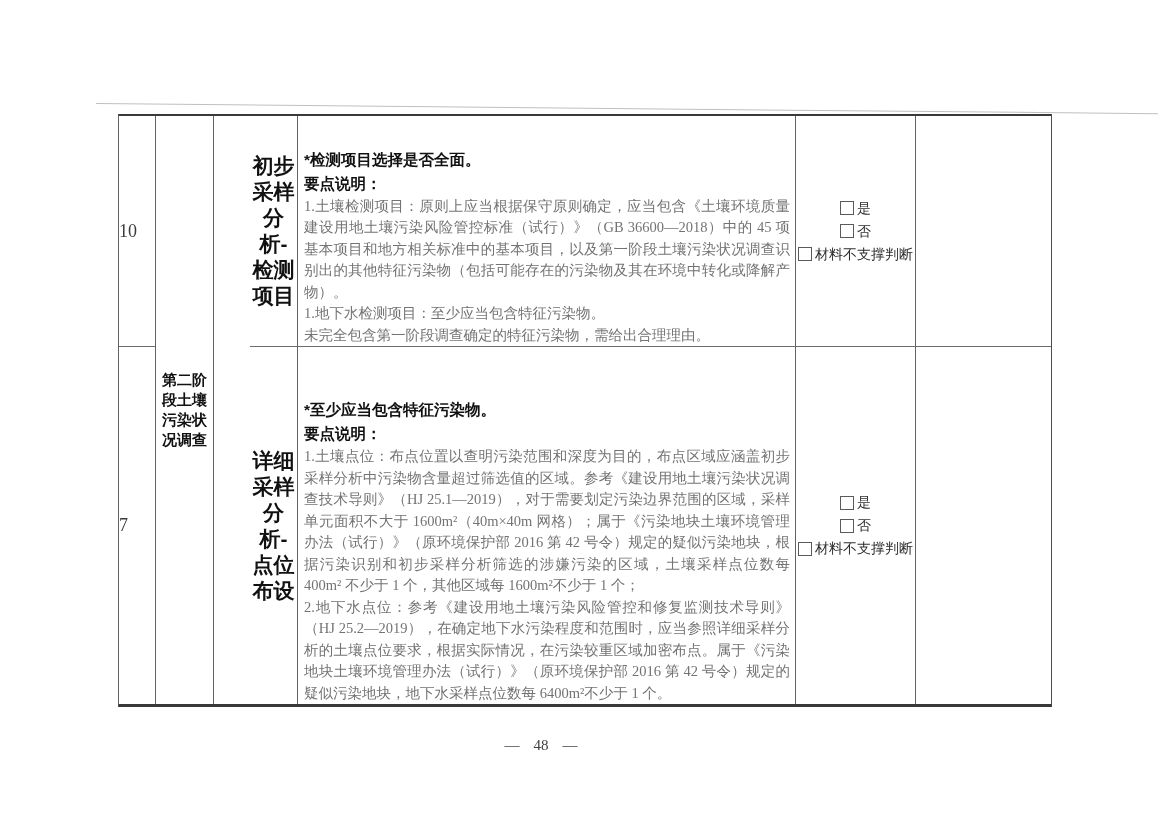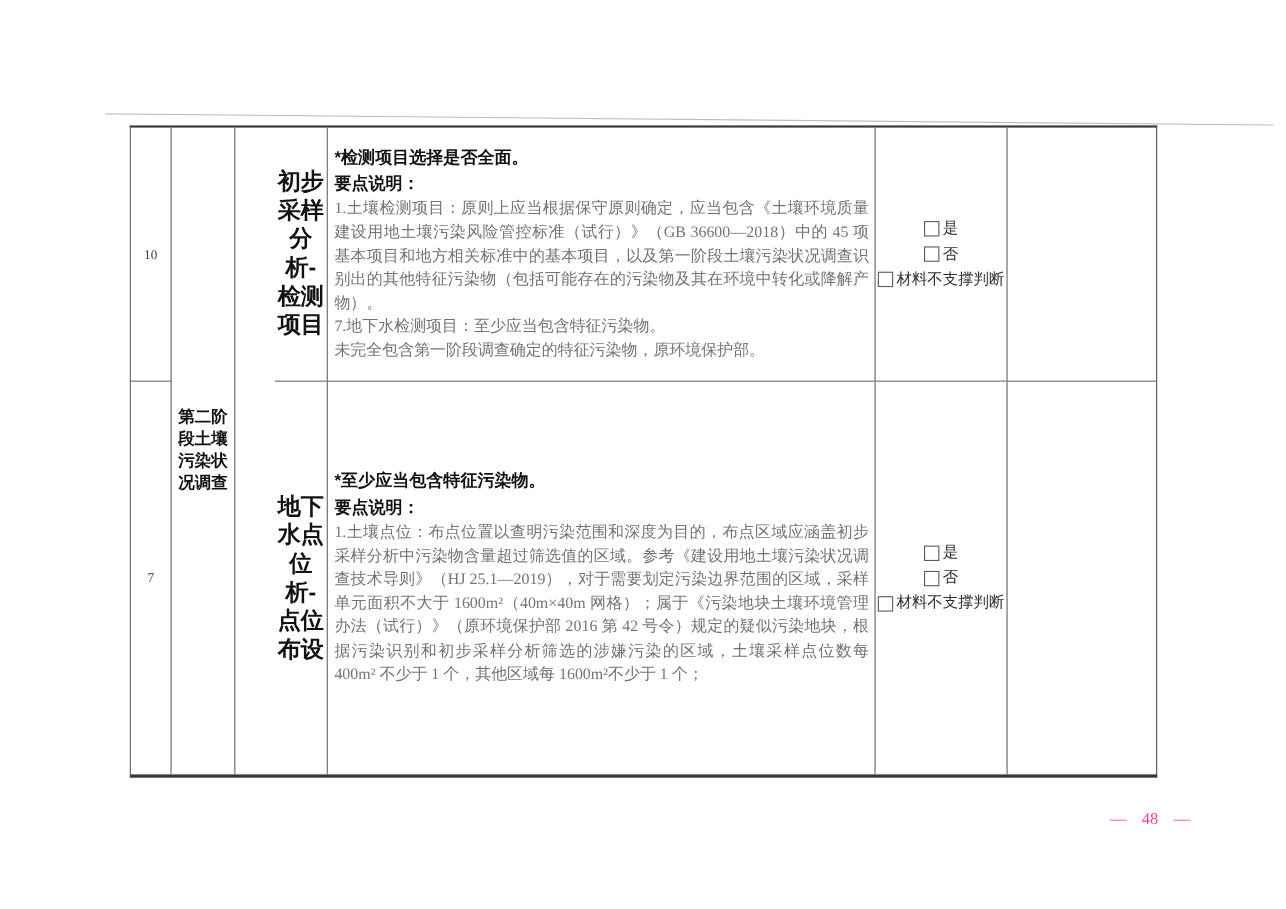--- a/index.html
+++ b/index.html
@@ -32,31 +32,31 @@
   .cell {
     box-sizing:border-box;
     border-right:1px solid #636363;
     border-bottom:1px solid #6b6b6b;
     display:flex;
     overflow:hidden;
   }
   .cell.no-r { border-right:none; }
   .cell.no-b { border-bottom:none; }
   .cell.span2 { grid-row:span 2; }
-  .cell-num { align-items:center; justify-content:center; font-size:12px; color:#3b3b3b; }
+  .cell-num { align-items:center; font-size:18px; color:#3b3b3b; }
   .cell-phase, .cell-cat {
     flex-direction:column; align-items:center; justify-content:center;
     font-family:"Liberation Sans","DejaVu Sans",sans-serif;
     font-weight:bold; color:#111;
     text-align:center;
   }
   .cell-phase { font-size:15px; line-height:20px; }
   .cell-cat   { font-size:21px; line-height:26px;margin-left:36px; }
   .cell-content {
-    flex-direction:column; justify-content:center;
+    flex-direction:column; justify-content:flex-end;
     padding:0 5px 0 6px;
   }
   .q {
     font-family:"Liberation Sans","DejaVu Sans",sans-serif;
     font-weight:bold; color:#111;
     font-size:15.5px; line-height:24px;
   }
   .note {
     font-size:14.5px; line-height:21.5px;
     text-align:justify;
@@ -68,21 +68,21 @@
   }
   .opt { display:flex; align-items:center; white-space:nowrap; height:23px; }
   .box {
     width:12px; height:12px;
     border:1px solid #5a5a5a;
     margin-right:3px; flex:none;
     background:#fff;
   }
   .footer {
     position:absolute; left:0; top:737px; width:1082px;
-    text-align:right; font-size:15px; color:#ec4899;
+    text-align:center; font-size:15px; color:#404040;
   }
   .footer .dash { letter-spacing:0; }
   .footer .num { margin:0 14px; }
 </style>
 </head>
 <body>
 
 <div class="page">
 
   <div class="top-rule"></div>
@@ -102,22 +102,22 @@
 
     <div class="cell cell-cat">
       <div>初步采样分</div>
       <div>析-检测项目</div>
     </div>
 
     <div class="cell cell-content">
       <div class="q">*检测项目选择是否全面。</div>
       <div class="q">要点说明：</div>
       <div class="note">1.土壤检测项目：原则上应当根据保守原则确定，应当包含《土壤环境质量建设用地土壤污染风险管控标准（试行）》（GB 36600—2018）中的 45 项基本项目和地方相关标准中的基本项目，以及第一阶段土壤污染状况调查识别出的其他特征污染物（包括可能存在的污染物及其在环境中转化或降解产物）。</div>
-      <div class="note">7.地下水检测项目：至少应当包含特征污染物。</div>
-      <div class="note">未完全包含第一阶段调查确定的特征污染物，原环境保护部。</div>
+      <div class="note">1.地下水检测项目：至少应当包含特征污染物。</div>
+      <div class="note">未完全包含第一阶段调查确定的特征污染物，需给出合理理由。</div>
     </div>
 
     <div class="cell cell-opts">
       <div class="opt">
         <span class="box"></span>
         <span>是</span>
       </div>
       <div class="opt">
         <span class="box"></span>
         <span>否</span>
@@ -128,28 +128,29 @@
       </div>
     </div>
 
     <div class="cell no-r"></div>
 
     <div class="cell cell-num no-b">
       <span>7</span>
     </div>
 
     <div class="cell cell-cat no-b">
-      <div>地下水点位</div>
+      <div>详细采样分</div>
       <div>析-点位布设</div>
     </div>
 
     <div class="cell cell-content no-b">
       <div class="q">*至少应当包含特征污染物。</div>
       <div class="q">要点说明：</div>
       <div class="note">1.土壤点位：布点位置以查明污染范围和深度为目的，布点区域应涵盖初步采样分析中污染物含量超过筛选值的区域。参考《建设用地土壤污染状况调查技术导则》（HJ 25.1—2019），对于需要划定污染边界范围的区域，采样单元面积不大于 1600m²（40m×40m 网格）；属于《污染地块土壤环境管理办法（试行）》（原环境保护部 2016 第 42 号令）规定的疑似污染地块，根据污染识别和初步采样分析筛选的涉嫌污染的区域，土壤采样点位数每 400m² 不少于 1 个，其他区域每 1600m²不少于 1 个；</div>
+      <div class="note">2.地下水点位：参考《建设用地土壤污染风险管控和修复监测技术导则》（HJ 25.2—2019），在确定地下水污染程度和范围时，应当参照详细采样分析的土壤点位要求，根据实际情况，在污染较重区域加密布点。属于《污染地块土壤环境管理办法（试行）》（原环境保护部 2016 第 42 号令）规定的疑似污染地块，地下水采样点位数每 6400m²不少于 1 个。</div>
     </div>
 
     <div class="cell cell-opts no-b">
       <div class="opt">
         <span class="box"></span>
         <span>是</span>
       </div>
       <div class="opt">
         <span class="box"></span>
         <span>否</span>

